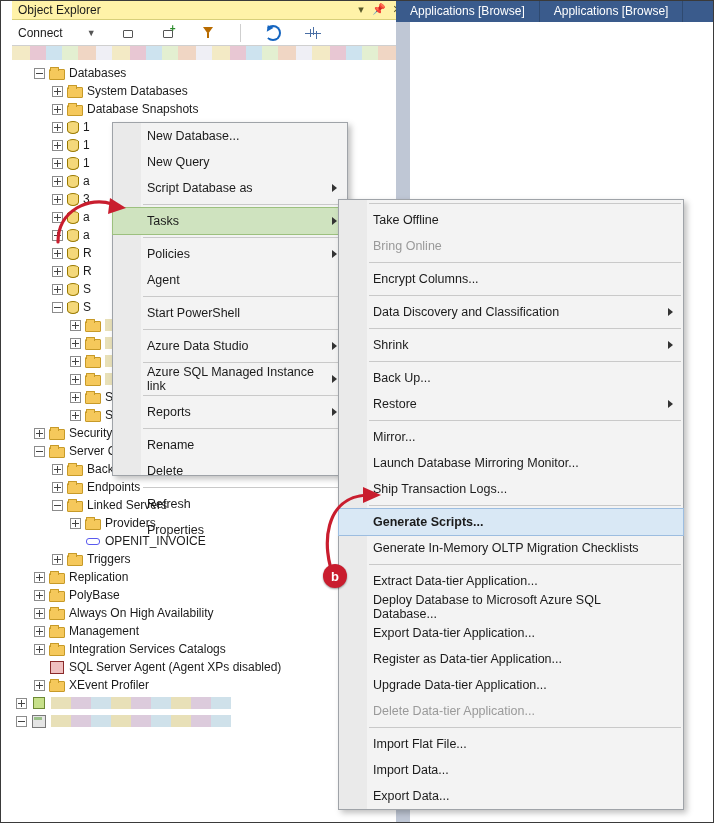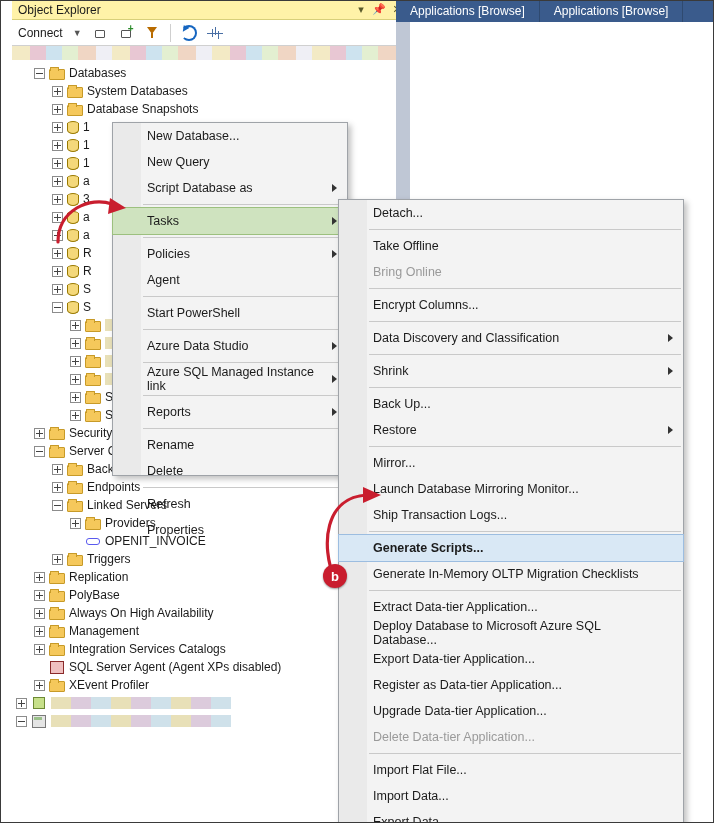--- a/index.html
+++ b/index.html
@@ -31,21 +31,21 @@
   }
   .oe-title .spacer { flex:1; }
   .oe-title .wbtn {
     width:18px; height:18px; line-height:16px; text-align:center;
     color:#5a5a2a; font-size:11px; cursor:pointer;
   }
 
   .oe-toolbar {
     height:26px;
     border-bottom:1px solid #d0d0d0;
-    display:flex; align-items:center; gap:10px;
+    display:flex; align-items:center; gap:24px;
     padding:0 6px;
   }
   .oe-toolbar .tb-label { font-size:12px; color:#1b1b1b; }
   .oe-toolbar .dd { font-size:9px; color:#555; }
   .oe-toolbar .tb-icon { width:16px; height:16px; position:relative; }
   .tb-sep { width:1px; height:18px; background:#cfcfcf; }
 
   
   .ico-plugA::before,
   .ico-plugB::before { content:""; position:absolute; left:3px; top:5px; width:8px; height:6px; border:1px solid #555; border-radius:1px;}
@@ -479,23 +479,20 @@
     <div class="mi sep"></div>
     <div class="mi">
       <span>Refresh</span>
     </div>
     <div class="mi">
       <span>Properties</span>
     </div>
   </div>
 <div class="menu menu2" id="menu2">
   <div class="gutter"></div>
-<div class="mi">
-      <span>Detach...</span>
-    </div>
     <div class="mi sep"></div>
     <div class="mi">
       <span>Take Offline</span>
     </div>
     <div class="mi disabled">
       <span>Bring Online</span>
     </div>
     <div class="mi sep"></div>
     <div class="mi">
       <span>Encrypt Columns...</span>

